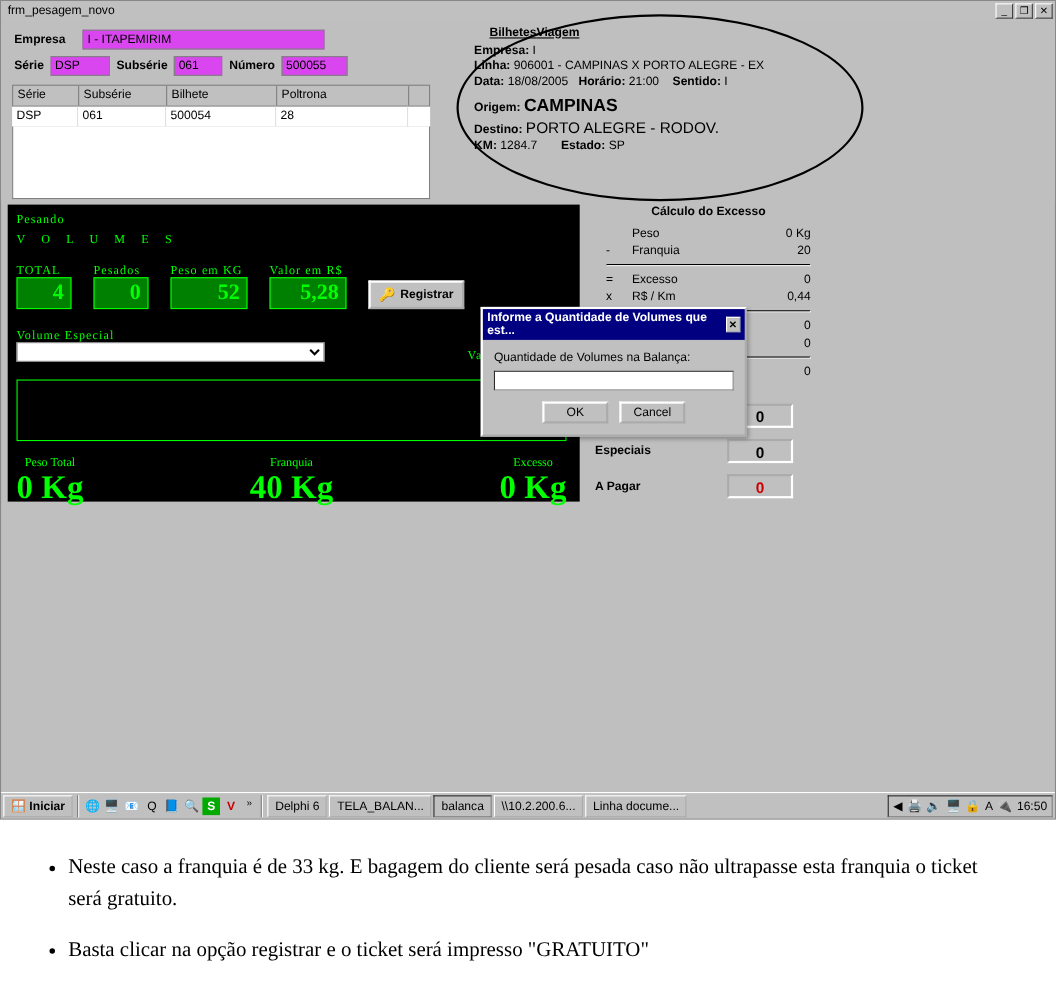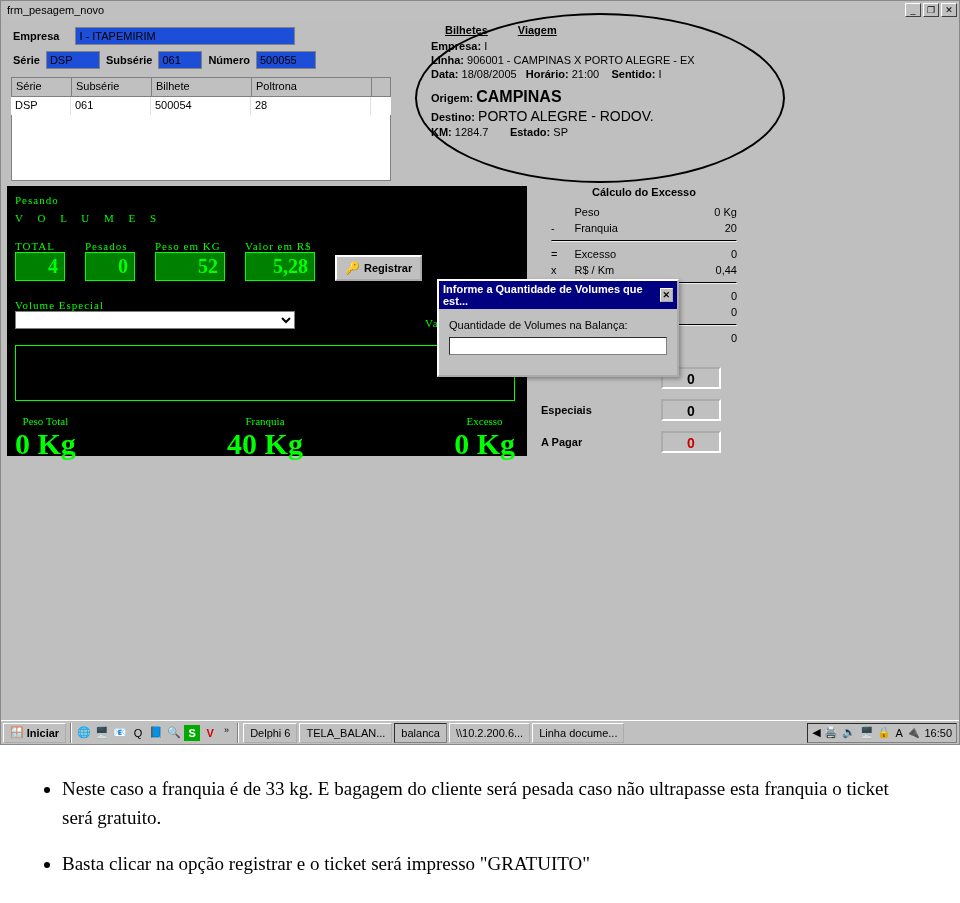--- a/index.html
+++ b/index.html
@@ -5,31 +5,31 @@
 * { box-sizing: border-box; margin: 0; padding: 0; }
 body { font-family: Tahoma, Arial, sans-serif; font-size: 11px; background: #fff; width: 960px; }
 .screenshot { width: 960px; height: 745px; background: #bfbfbf; position: relative; border: 1px solid #888; }
 .titlebar { height: 18px; background: #c0c0c0; display: flex; align-items: center; padding: 0 2px; font-size: 11px; }
 .titlebar .title { flex: 1; padding-left: 4px; }
 .win-btn { width: 16px; height: 14px; background: #c0c0c0; border: 1px solid #fff; border-right-color: #404040; border-bottom-color: #404040; margin-left: 2px; text-align: center; font-size: 9px; line-height: 12px; font-family: Arial; }
 
 .upper { position: relative; height: 165px; background: #bfbfbf; }
 .empresa-row { position: absolute; top: 8px; left: 12px; display: flex; align-items: center; gap: 16px; }
 .label { font-weight: bold; font-size: 11px; }
-.input { background: #1d4ed8; border: 1px solid #808080; height: 18px; padding: 1px 3px; font-size: 11px; }
+.input { background: #d946ef; border: 1px solid #808080; height: 18px; padding: 1px 3px; font-size: 11px; }
 .serie-row { position: absolute; top: 32px; left: 12px; display: flex; align-items: center; gap: 6px; }
 .table { position: absolute; top: 58px; left: 10px; width: 380px; }
 .table-hdr { display: flex; background: #c0c0c0; border: 1px solid #808080; }
 .table-hdr div { border-right: 1px solid #808080; padding: 2px 4px; font-size: 11px; height: 18px; }
 .table-row { display: flex; background: #fff; }
 .table-row div { border-right: 1px solid #e0e0e0; padding: 2px 4px; font-size: 11px; height: 18px; }
 .table-rest { background: #fff; height: 66px; border: 1px solid #808080; border-top: none; }
 
 .info-panel { position: absolute; top: 5px; left: 430px; width: 330px; font-size: 11px; }
-.info-panel .hdr-links { display: flex; gap: 30px; margin-left: 14px; font-weight: bold; text-decoration: underline; margin-bottom: 4px; }
+.info-panel .hdr-links { display: flex; margin-left: 14px; font-weight: bold; text-decoration: underline; margin-bottom: 4px; }
 .info-panel .ln { margin: 2px 0; }
 .info-panel .lbl { font-weight: bold; }
 .ellipse { position: absolute; border: 2px solid #000; border-radius: 50%; width: 370px; height: 170px; top: -6px; left: 414px; pointer-events: none; }
 
 .black-panel { position: absolute; top: 185px; left: 6px; width: 520px; height: 270px; background: #000; padding: 8px; color: #00ff00; font-family: Tahoma; font-size: 11px; }
 .bp-label { color: #00ff00; letter-spacing: 1px; font-size: 11px; }
 .bp-box { background: #008000; color: #00ff00; font-size: 20px; font-weight: bold; text-align: right; padding: 2px 6px; border: 1px solid #00ff00; display: inline-block; }
 .vol-row { display: flex; gap: 20px; margin-top: 16px; align-items: flex-end; }
 .vol-col { display: flex; flex-direction: column; }
 .reg-btn { background: #c0c0c0; color: #000; padding: 4px 8px; font-weight: bold; font-size: 11px; display: inline-flex; align-items: center; gap: 4px; border: 2px outset #fff; }
@@ -254,20 +254,24 @@
   </div>
 
   <div class="dialog">
     <div class="dlg-title">
       <span>Informe a Quantidade de Volumes que est...</span>
       <span class="dlg-x">✕</span>
     </div>
     <div class="dlg-body">
       <div>Quantidade de Volumes na Balança:</div>
       <input class="dlg-input" value="" style="">
+      <div class="dlg-btns">
+        <button class="dlg-btn">OK</button>
+        <button class="dlg-btn">Cancel</button>
+      </div>
     </div>
   </div>
 
   <div class="taskbar">
     <button class="tb-btn">
         <span>🪟</span>
         <b>Iniciar</b>
       </button>
     <span class="tb-sep"></span>
     <span class="tb-icons">

